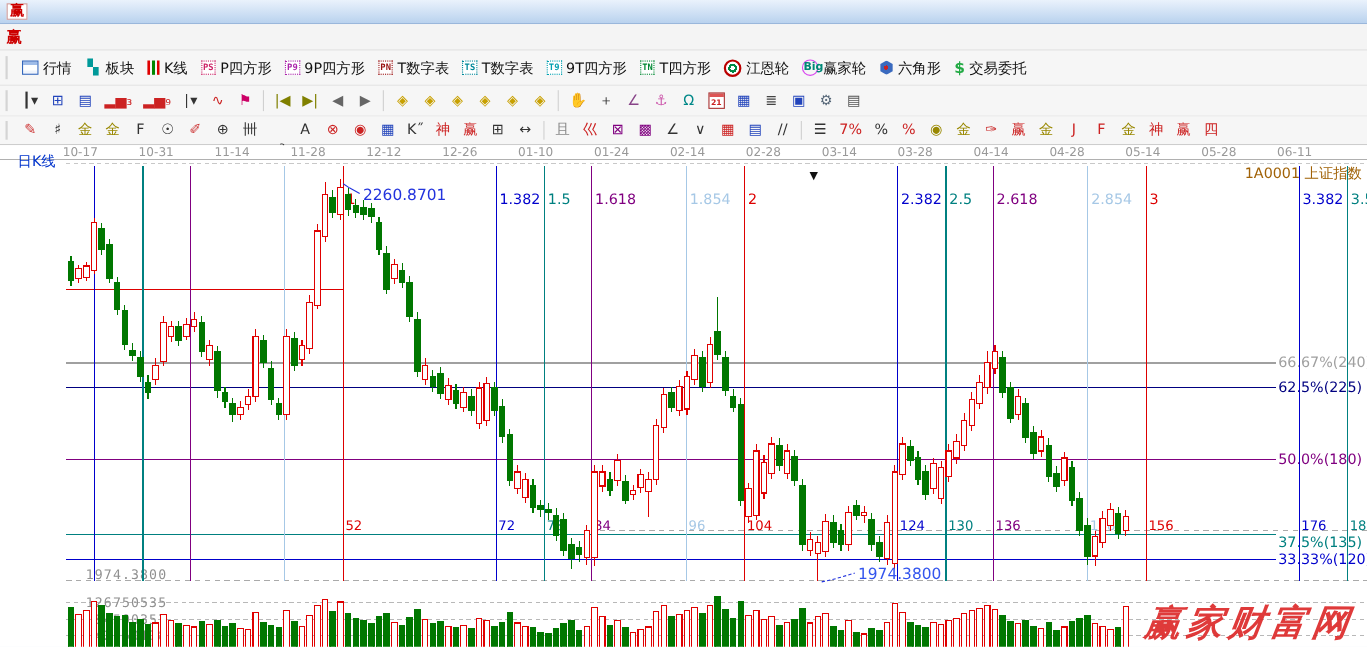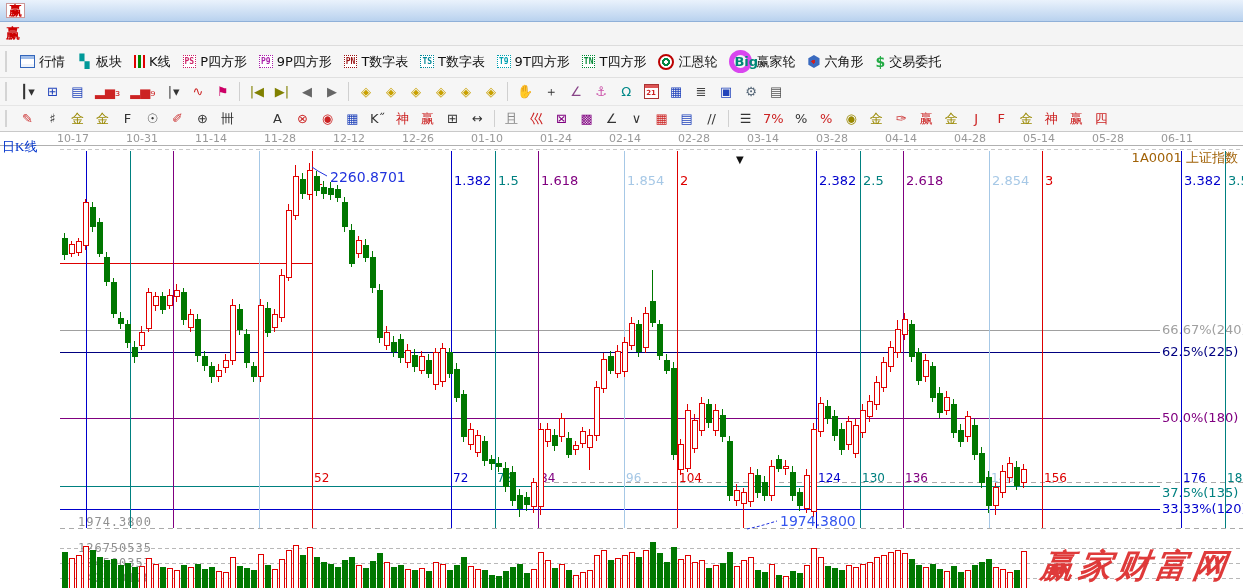--- a/index.html
+++ b/index.html
@@ -23,31 +23,31 @@
   .tbtn{display:inline-flex;align-items:center;gap:4px;padding:1px 6px 1px 4px;font-size:13px;color:#111;height:22px;cursor:default;border:1px solid transparent;}
   .t2 .tbtn,.t3 .tbtn{padding:1px 4px;}
   .ico{font-size:13px;min-width:15px;text-align:center;line-height:15px;}
   .badge{font:bold 8px "DejaVu Sans Mono",monospace;border:1px dotted;padding:0 1px;line-height:11px;background:#fff;}
   .grid-ico{display:inline-block;width:13px;height:11px;border:1px solid #3366bb;
     background:linear-gradient(#9fbce8 0 3px,#fff 3px),#fff;box-shadow:inset 0 -3px 0 #eef3fb;}
   .candles-ico{display:inline-block;width:11px;height:13px;
     background:linear-gradient(90deg,#e00000 0 2px,transparent 2px 4px,#008800 4px 7px,transparent 7px 9px,#e00000 9px 11px);}
   .wheel-ico{display:inline-block;width:12px;height:12px;border-radius:50%;border:2px solid #bb0000;
     background:radial-gradient(circle,#fff 0 2px,#008844 2px 4px,#fff 4px);}
-  .bigc-ico{display:inline-block;width:13px;height:13px;border-radius:50%;border:5px solid #d946ef;
-    color:#008877;font-size:13px;line-height:13px;text-align:center;font-weight:bold;}
+  .bigc-ico{display:inline-block;width:13px;height:13px;border-radius:50%;border:1px solid #d946ef;
+    color:#008877;font-size:10px;line-height:13px;text-align:center;font-weight:bold;}
   .hex-ico{display:inline-block;width:13px;height:13px;
     background:radial-gradient(circle at 50% 50%,#cc2222 0 2px,#3a6abf 2px);
     clip-path:polygon(50% 0,93% 25%,93% 75%,50% 100%,7% 75%,7% 25%);}
   .dollar-ico{color:#22aa44;font-weight:bold;font-size:14px;}
   .cal-ico{display:inline-block;width:13px;height:13px;border:1px solid #aa3333;background:linear-gradient(#d55 0 3px,#fff 3px);
     color:#c00;font-size:7px;line-height:16px;text-align:center;font-weight:bold;}
   
   .chart-wrap{position:relative;width:1243px;height:461px;background:#fff;}
-  .mode-label{position:absolute;left:2px;top:6px;font-size:13px;color:#0033cc;font-family:Liberation Serif, serif;}
+  .mode-label{position:absolute;left:16px;top:6px;font-size:13px;color:#0033cc;}
   .symbol-label{position:absolute;right:5px;top:17px;font-size:13px;color:#a16207;}
   .watermark{position:absolute;right:12px;bottom:4px;font-family:"DejaVu Serif",serif;font-style:italic;
     font-weight:bold;font-size:33px;color:#dd2a2a;letter-spacing:5px;transform:skewX(-8deg);opacity:.92;}
   svg text{font-family:"DejaVu Sans",sans-serif;}
   .numfont{font-family:"DejaVu Sans Mono",monospace;letter-spacing:1px;}
 </style>
 </head>
 <body>
 
 <div class="app">

